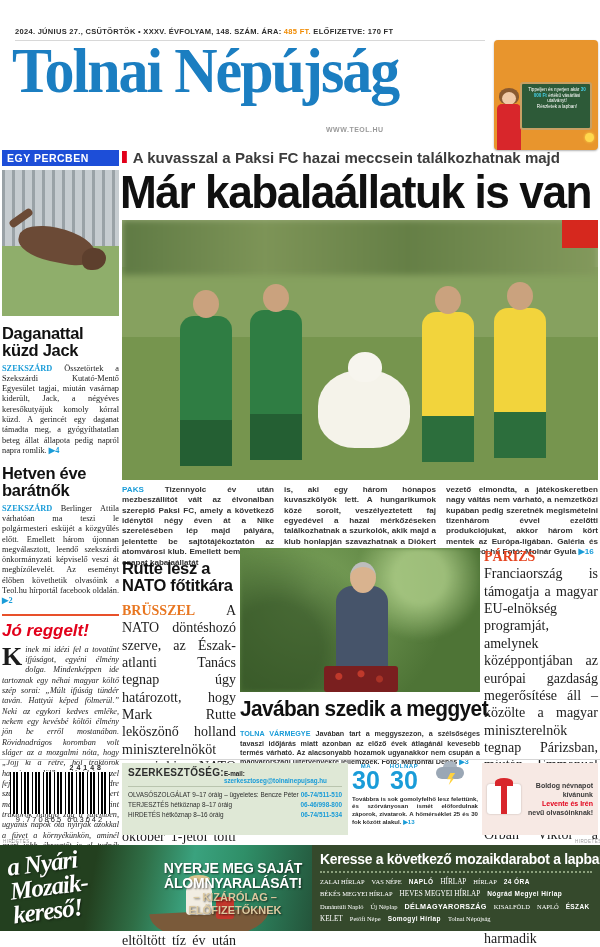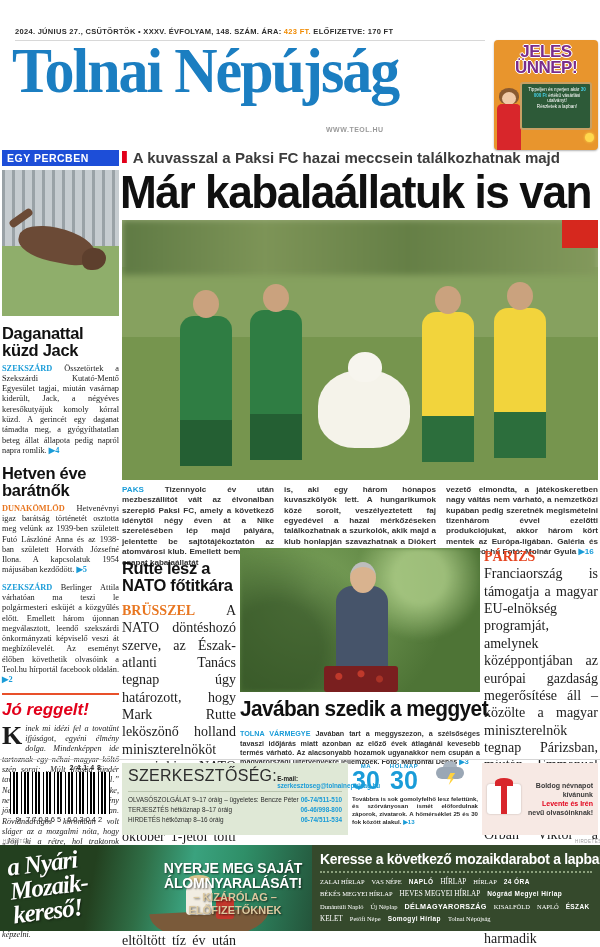--- a/index.html
+++ b/index.html
@@ -75,21 +75,21 @@
   .cherry-title{font-size:21.5px;font-weight:800;color:#101010;letter-spacing:-.6px;margin:5px 0 3px 0;transform:scaleX(.97);transform-origin:left;white-space:nowrap;}
   .cherry-cap{font-size:7.2px;line-height:1.3;font-weight:600;color:#333;text-align:justify;}
   
   .infobar-sep{top:759px;left:0;width:600px;border-top:1px solid #d5d5d5;}
   .barcode{top:764px;left:2px;width:116px;height:70px;text-align:center;}
   .barcode .num-top{font-size:7px;letter-spacing:3px;text-align:right;padding-right:14px;font-weight:bold;}
   .barcode .bars{height:42px;margin:1px 8px;background:repeating-linear-gradient(90deg,#000 0 1px,#fff 1px 3px,#000 3px 5px,#fff 5px 6px,#000 6px 8px,#fff 8px 11px);}
   .barcode .num-bot{font-size:7.5px;letter-spacing:2px;}
   .editorial{top:763px;left:122px;width:226px;height:72px;background:#dfe8d6;padding:4px 6px;box-sizing:border-box;}
   .ed-head{display:flex;justify-content:space-between;align-items:baseline;border-bottom:1px solid #b9c4ae;padding-bottom:2px;margin-bottom:3px;}
-  .ed-title{font-size:16px;font-weight:normal;color:#2d2d2d;letter-spacing:.3px;}
+  .ed-title{font-size:10px;font-weight:bold;color:#2d2d2d;letter-spacing:.3px;}
   .ed-mail{font-size:6.3px;font-weight:bold;}
   .ed-mail .mail{color:#1a9cd8;}
   .ed-row{display:flex;justify-content:space-between;font-size:6.4px;line-height:1.55;color:#2d2d2d;}
   .ed-row .phone{color:#1a9cd8;font-weight:bold;}
   .weather{top:763px;left:352px;width:126px;height:72px;}
   .wx-top{display:flex;align-items:flex-start;gap:10px;}
   .wx-day{text-align:center;}
   .wx-label{font-size:6px;font-weight:bold;color:#1a9cd8;letter-spacing:.5px;}
   .wx-val{font-size:25px;font-weight:800;color:#1a9cd8;line-height:.9;}
   .wx-icon{margin-left:8px;position:relative;width:30px;height:22px;}
@@ -122,32 +122,28 @@
   .logos span:nth-child(3n){font-family:"Liberation Sans",sans-serif;font-weight:bold;letter-spacing:.4px;}
   .logos span:nth-child(4n){font-size:7.2px;}
 </style>
 </head>
 <body>
 
 <div class="abs topbar">
   <span>2024. JÚNIUS 27., CSÜTÖRTÖK</span>
   <span>•</span>
   <span>XXXV. ÉVFOLYAM, 148. SZÁM. ÁRA:</span>
-  <span class="price">423 FT.</span>
+  <span class="price">485 FT.</span>
   <span>ELŐFIZETVE: 170 FT</span>
 </div>
 
 <div class="abs masthead">Tolnai Népújság</div>
 <div class="abs website">WWW.TEOL.HU</div>
 
 <div class="abs promo">
-  <div class="promo-title">
-    <div>JELES</div>
-    <div>ÜNNEP!</div>
-  </div>
   <div class="girl">
       <div class="hair"></div>
       <div class="face"></div>
       <div class="shirt"></div>
     </div>
   <div class="board">
     <span>Tippeljen és nyerjen akár</span>
     <span class="hl">30 000 Ft</span>
     <span>értékű vásárlási utalványt!</span><br>
     <span>Részletek a lapban!</span>
@@ -202,25 +198,20 @@
       <div class="body"></div>
       <div class="head"></div>
   </div>
   <div class="sb-title">Daganattal küzd Jack</div>
   <p class="sb-body">
     <span class="loc-blue">SZEKSZÁRD</span>
     <span>Összetörtek a Szekszárdi Kutató-Mentő Egyesület tagjai, miután vasárnap kiderült, Jack, a négyéves keresőkutyájuk komoly kórral küzd. A gerincét egy daganat támadta meg, a gyógyíthatatlan beteg állat állapota pedig napról napra romlik.</span>
     <span class="pgref">▶4</span>
   </p>
   <div class="sb-title">Hetven éve barátnők</div>
-  <p class="sb-body">
-    <span class="loc-orange">DUNAKÖMLŐD</span>
-    <span>Hetvenévnyi igaz barátság történetét osztotta meg velünk az 1939-ben született Futó Lászlóné Anna és az 1938-ban született Horváth Józsefné Ilona. A kapcsolatuk 1954 májusában kezdődött.</span>
-    <span class="pgref">▶5</span>
-  </p>
   <p class="sb-body">
     <span class="loc-blue">SZEKSZÁRD</span>
     <span>Berlinger Attila várhatóan ma teszi le polgármesteri esküjét a közgyűlés előtt. Emellett három újonnan megválasztott, leendő szekszárdi önkormányzati képviselő veszi át megbízólevelét. Az eseményt élőben követhetik olvasóink a Teol.hu hírportál facebook oldalán.</span>
     <span class="pgref">▶2</span>
   </p>
   <div class="gm-divider"></div>
   <div class="gm-title">Jó reggelt!</div>
   <div class="gm-body">
     <span class="dropcap">K</span><span>inek mi idézi fel a tovatűnt ifjúságot, egyéni élmény dolga. Mindenképpen ide tartoznak egy néhai magyar költő szép sorai: „Múlt ifjúság tündér taván. Hattyúi képed fölmerül.” Neki az egykori kedves emléke, nekem egy kevésbé költői élmény jön be erről mostanában. Rövidnadrágos koromban volt sláger az a mozgalmi nóta, hogy „Jöjj ki a rétre, hol traktorok hangja zendül”, s jó ideje ezzel fejezem be az élemedett kor rövidre szabott éjszakai pihenését. Mert már korán reggel szó szerint traktorok hangja zúg a fülemben, ugyanis napok óta nyírják azokkal a füvet a környékünkön, aminél azért jobb ébresztőt is el tudnék képzelni.</span>
     

